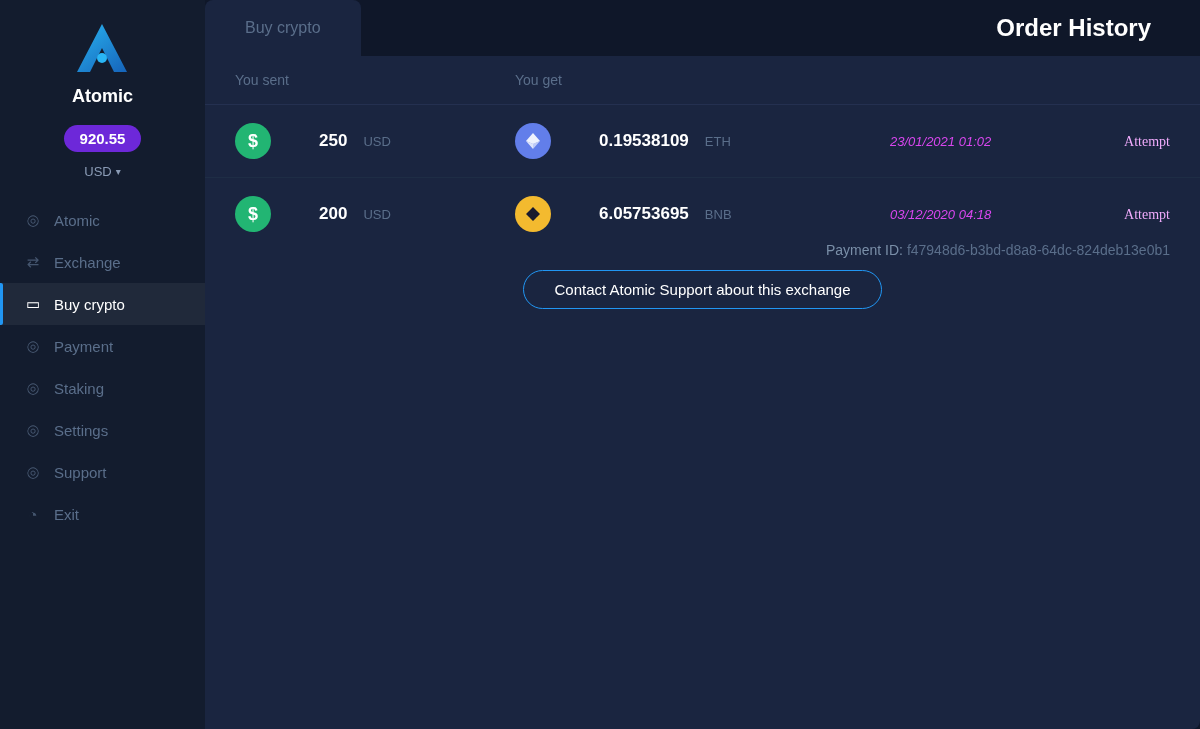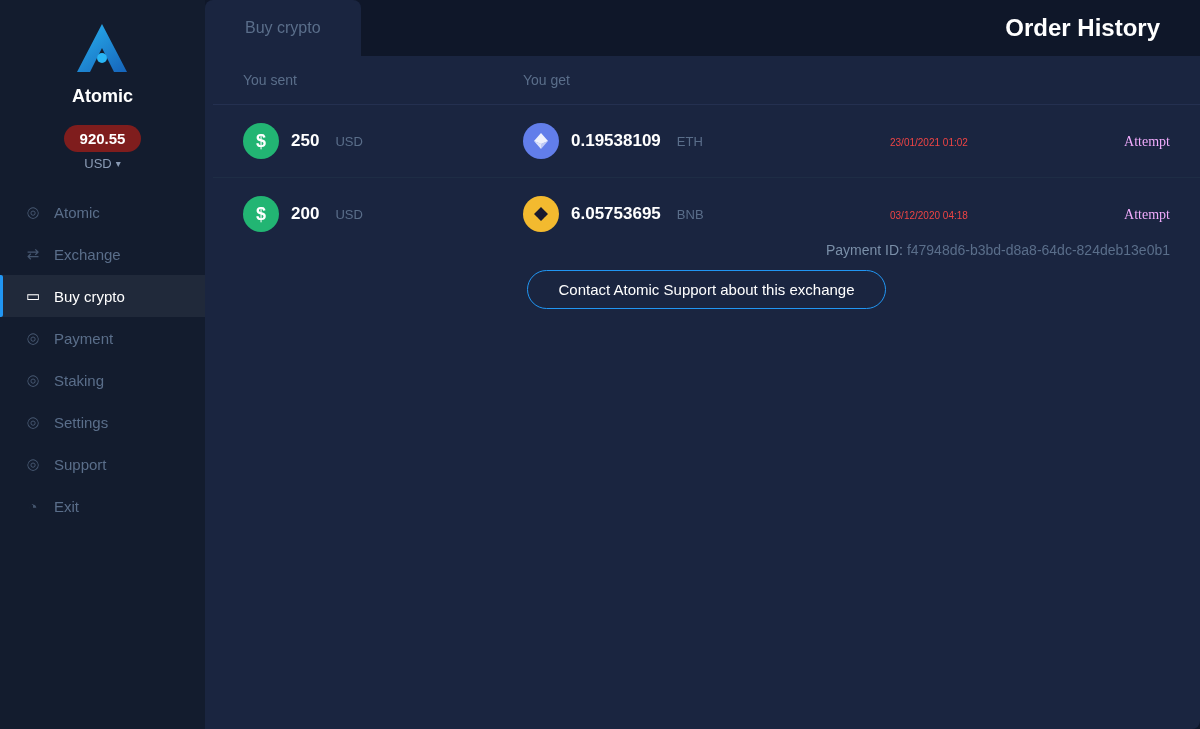--- a/index.html
+++ b/index.html
@@ -39,27 +39,27 @@
       margin-bottom: 6px;
     }
 
     .logo-name {
       font-size: 18px;
       font-weight: 600;
       color: #ffffff;
     }
 
     .balance-badge {
-      background: #7f1d1d;
+      background: #6d28d9;
       border-radius: 20px;
       padding: 5px 16px;
       font-size: 15px;
       font-weight: 600;
       color: #ffffff;
-      margin-bottom: 4px;
+      margin-bottom: 12px;
     }
 
     .currency-selector {
       display: flex;
       align-items: center;
       gap: 4px;
       font-size: 13px;
       color: #8a9bb5;
       cursor: pointer;
       margin-bottom: 20px;
@@ -146,34 +146,34 @@
     }
 
     .tab.active-tab {
       background: #1a2540;
       color: #5a6e8a;
       border-radius: 8px 8px 0 0;
     }
 
     .order-history-title {
       position: absolute;
-      right: 40px;
+      right: 49px;
       top: 50%;
       transform: translateY(-50%);
       font-size: 24px;
       font-weight: 600;
       color: #ffffff;
     }
 
     
     .table-area {
       flex: 1;
       background: #1a2540;
       margin: 0;
-      padding: 0 0 20px 8px;
+      padding: 0 0 20px 0;
       border-radius: 0 0 8px 0;
       overflow: hidden;
     }
 
     .table-header {
       display: flex;
       padding: 16px 30px;
       font-size: 14px;
       color: #5a6e8a;
       border-bottom: 1px solid #243050;
@@ -232,32 +232,34 @@
 
     .coin-icon.bnb {
       background: #f3ba2f;
       color: #1a1a2e;
     }
 
     .coin-amount {
       font-size: 17px;
       font-weight: 600;
       color: #ffffff;
+      margin-left: 36px;
     }
 
     .coin-symbol {
       font-size: 13px;
       color: #5a6e8a;
       margin-left: 4px;
       font-weight: 400;
     }
 
     .date-text {
-      font-size: 10px;
-      color: #ef4444;
+      font-size: 13px;
+      color: #d946ef;
+      font-style: italic;
     }
 
     .status-text {
       font-size: 14px;
       color: #f0abfc;
       font-family: Liberation Serif, serif;
     }
 
     
     .payment-row {

